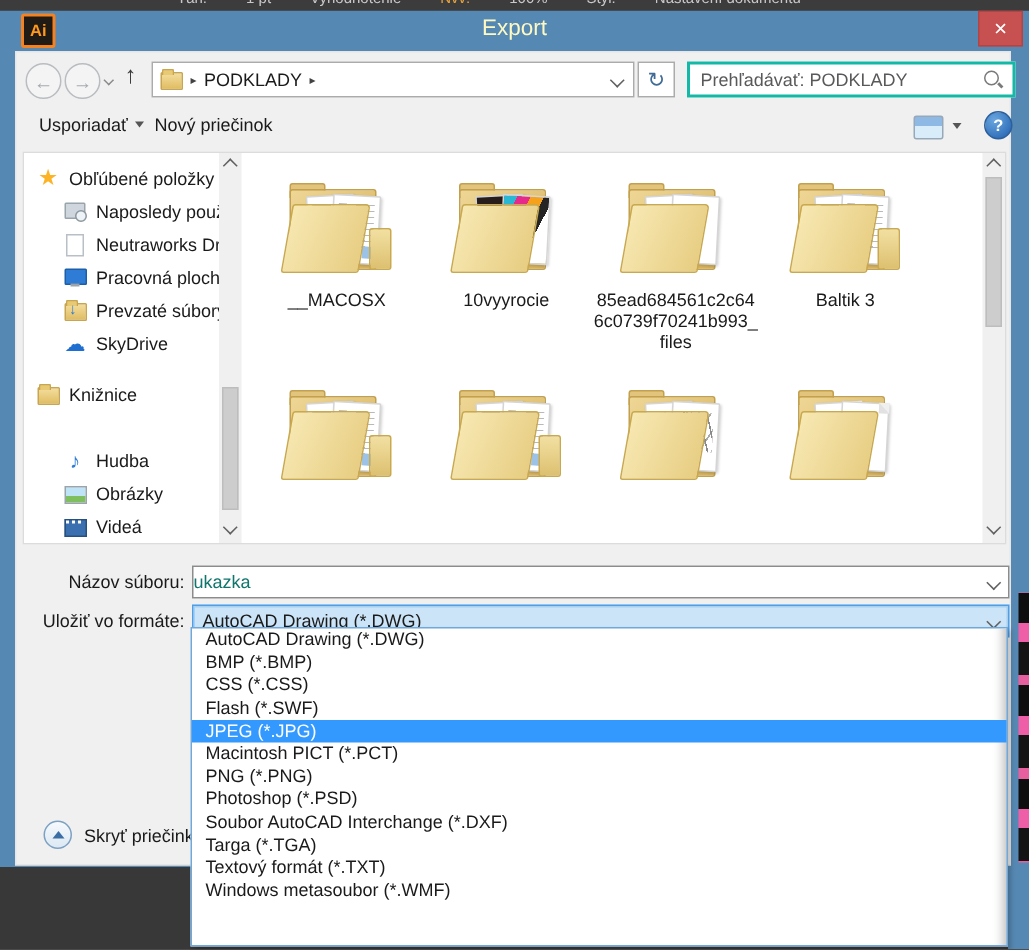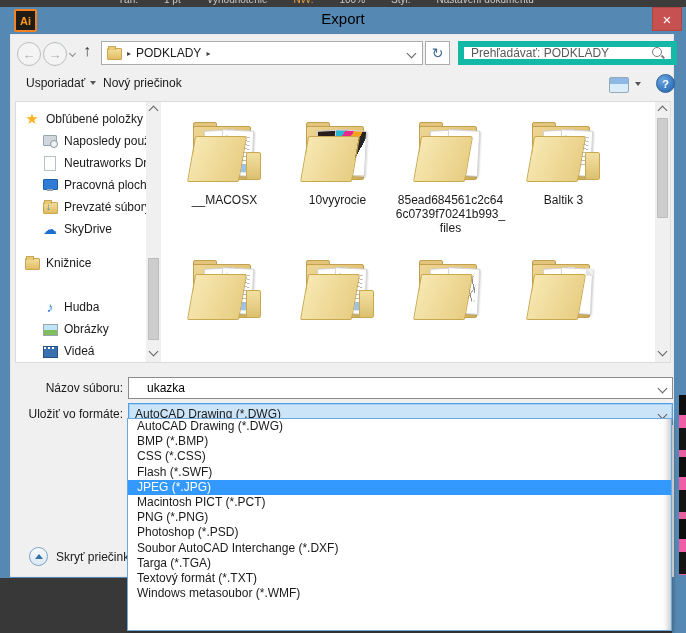--- a/index.html
+++ b/index.html
@@ -10,41 +10,41 @@
   .top-strip{position:absolute;left:0;top:0;width:686px;height:7px;background:#3c3c3c;overflow:hidden;z-index:5;}
   .top-strip .frags{display:flex;gap:26px;padding-left:118px;transform:translateY(-7px);white-space:nowrap;}
   .frag{font-size:10px;line-height:14px;color:#c9c9c9;}
   .frag-accent{color:#e8a33d;}
 
   
   .window{position:absolute;left:0;top:7px;width:686px;height:571px;background:#5588b2;z-index:2;}
   .titlebar{position:absolute;left:0;top:0;width:100%;height:27px;}
   .ai-badge{position:absolute;left:14px;top:2px;width:19px;height:19px;background:#211b16;border:2px solid #f58220;border-radius:2px;
     display:flex;align-items:center;justify-content:center;font-size:11px;font-weight:bold;color:#ff9a1e;}
-  .win-title{position:absolute;left:0;right:0;top:3px;text-align:center;font-size:15px;color:#000000;}
+  .win-title{position:absolute;left:0;right:0;top:3px;text-align:center;font-size:15px;color:#fef9c3;}
   .close-btn{position:absolute;right:4px;top:0;width:28px;height:22px;background:#c75050;border:1px solid #b34444;
     display:flex;align-items:center;justify-content:center;color:#fff;font-size:15px;line-height:1;cursor:default;}
 
   
   .dialog{position:absolute;left:10px;top:27px;width:664px;height:543px;background:#f0f0f0;border:1px solid #e6e6e6;box-sizing:border-box;}
 
   
   .navrow{position:absolute;left:0;top:5px;width:100%;height:30px;}
   .navcircle{position:absolute;top:2px;width:22px;height:22px;border:1px solid #b9bdc1;border-radius:50%;background:#f4f4f4;
     display:flex;align-items:center;justify-content:center;color:#a7acb1;font-size:13px;}
   .nav-back{left:6px;} .nav-fwd{left:32px;}
   .nav-histchv{position:absolute;left:59px;top:11px;}
   .nav-up{position:absolute;left:72px;top:2px;font-size:16px;color:#3c3c3c;}
   .addressbar{position:absolute;left:90px;top:1px;width:322px;height:24px;background:#fff;border:1px solid #ababab;box-sizing:border-box;
     display:flex;align-items:center;padding-left:4px;font-size:12px;}
   .addr-sep{color:#424242;font-size:8px;margin:0 5px;}
   .addr-chv{margin-left:auto;margin-right:7px;}
   .refresh-btn{position:absolute;left:414px;top:1px;width:25px;height:24px;background:#fff;border:1px solid #ababab;box-sizing:border-box;
     display:flex;align-items:center;justify-content:center;color:#3f6b96;font-size:14px;}
-  .searchbox{position:absolute;left:447px;top:1px;width:219px;height:24px;background:#fff;border:6px solid #14b8a6;box-sizing:border-box;
+  .searchbox{position:absolute;left:447px;top:1px;width:219px;height:24px;background:#fff;border:2px solid #14b8a6;box-sizing:border-box;
     display:flex;align-items:center;}
   .searchbox input{flex:1;border:0;outline:0;font-family:"Liberation Sans",sans-serif;font-size:12px;color:#3a3a3a;padding:0 0 0 7px;background:transparent;}
   .searchbox input::placeholder{color:#595959;opacity:1;}
   .mag{position:relative;width:14px;height:14px;margin-right:6px;flex:none;}
   .mag::before{content:"";position:absolute;left:1px;top:1px;width:8px;height:8px;border:1.6px solid #7a7a7a;border-radius:50%;}
   .mag::after{content:"";position:absolute;left:10px;top:10px;width:4px;height:1.6px;background:#7a7a7a;transform:rotate(45deg);}
 
   
   .toolrow{position:absolute;left:0;top:38px;width:100%;height:26px;font-size:12px;}
   .toolbtn{position:absolute;top:3px;display:flex;align-items:center;gap:5px;color:#1a1a1a;}
@@ -113,21 +113,21 @@
       border-radius:2px 3px 2px 2px;transform:skewX(-10deg);transform-origin:bottom left;}
   .fright{right:4px;bottom:4px;width:13px;height:26px;background:linear-gradient(#f2e0a2,#ddc070);border:1px solid #c9a94f;border-radius:2px;}
   .flabel{font-size:12px;line-height:14px;text-align:center;margin-top:9px;max-width:112px;word-break:break-all;}
 
   
   .fieldrow{position:absolute;left:0;width:100%;height:40px;}
   .fr-name{top:342px;} .fr-format{top:368px;}
   .flab{position:absolute;left:0;width:112px;text-align:right;top:4px;font-size:12px;}
   .combo{position:absolute;left:117px;top:0;width:545px;height:22px;box-sizing:border-box;border:1px solid #8c8c8c;background:#fff;
     display:flex;align-items:center;font-size:12px;}
-  .combo input{flex:1;border:0;outline:0;background:transparent;font-family:"Liberation Sans",sans-serif;font-size:12px;padding:0 0 0 18px;color:#000000;}
+  .combo input{flex:1;border:0;outline:0;background:transparent;font-family:"Liberation Sans",sans-serif;font-size:12px;padding:0 0 0 0;color:#0f766e;}
   .combo .val{flex:1;padding-left:6px;}
   .combo .chvbox{width:20px;display:flex;justify-content:center;flex:none;}
   .combo-focus{background:#cce4f7;border:1px solid #4f9ee8;box-shadow:0 0 0 1px #a8d0f0 inset;}
 
   
   .footer-hide{position:absolute;left:18px;top:512px;display:flex;align-items:center;gap:8px;font-size:12px;}
   .hide-circle{width:17px;height:17px;border-radius:50%;border:1px solid #7da1c3;background:linear-gradient(#f6fafd,#dce8f3);
     display:flex;align-items:center;justify-content:center;}
   .hide-circle .tri{width:0;height:0;border-left:4px solid transparent;border-right:4px solid transparent;border-bottom:5px solid #3b6ea5;}
 

